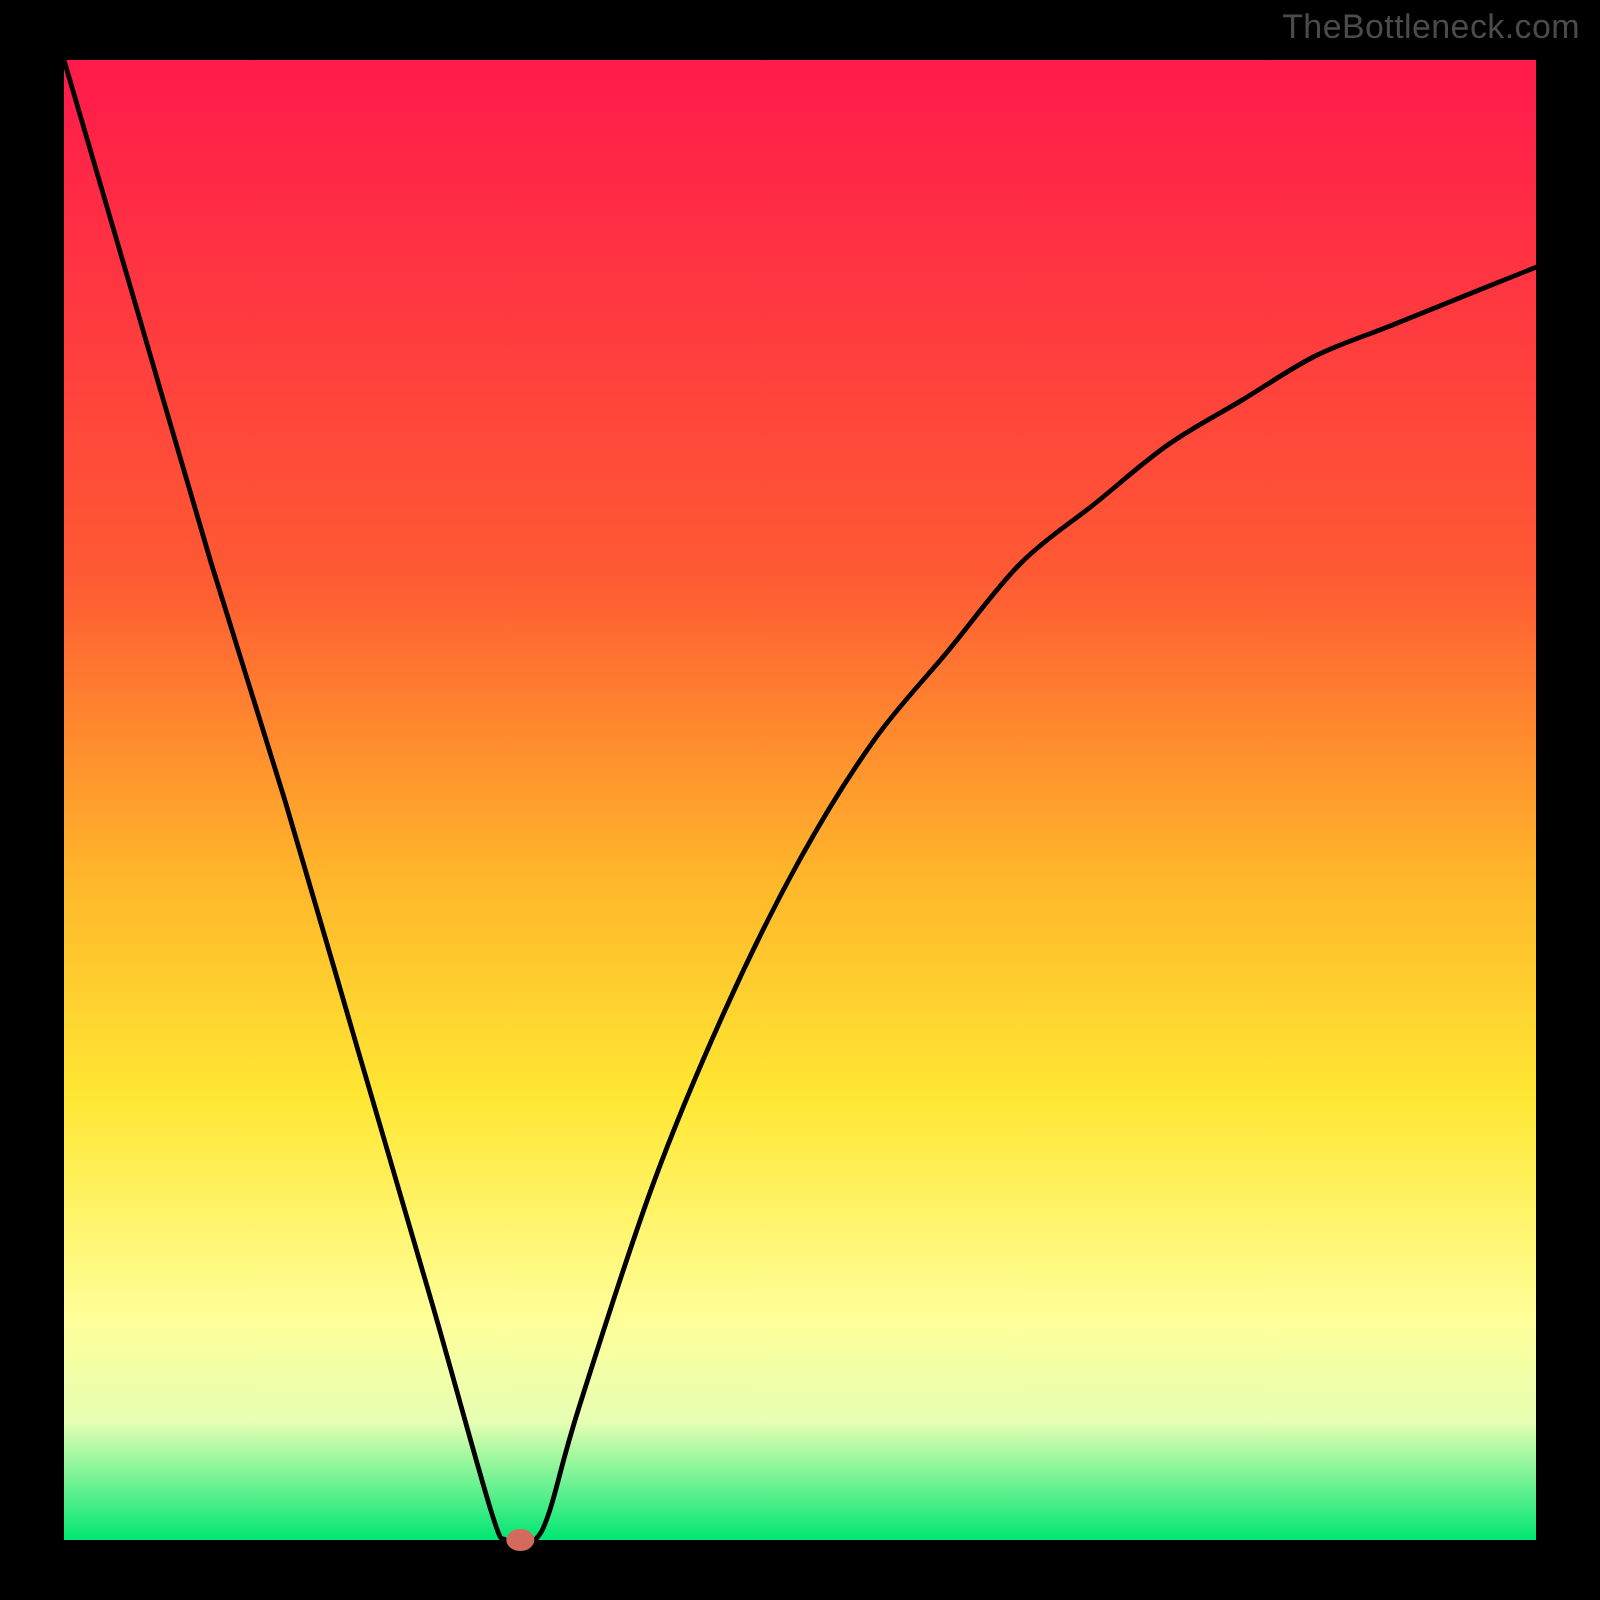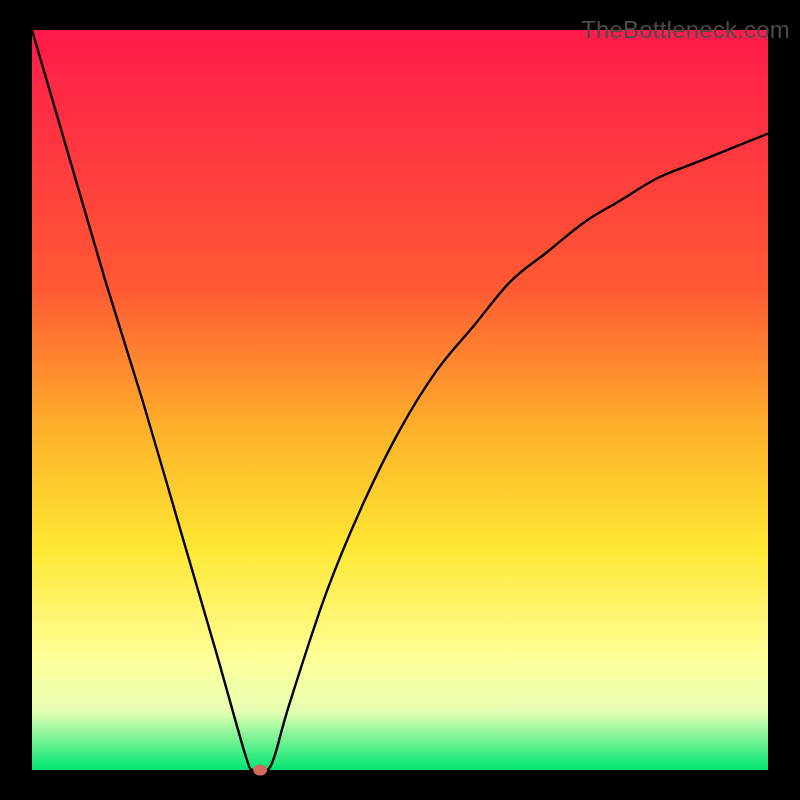--- a/index.html
+++ b/index.html
@@ -12,24 +12,24 @@
     font-family: Arial, Helvetica, sans-serif;
   }
   .frame {
     position: relative;
     width: 800px;
     height: 800px;
     background: #000;
   }
   .watermark {
     position: absolute;
-    top: 16px;
+    top: 4px;
     right: 10px;
     color: #4b4b4b;
-    font-size: 24px;
+    font-size: 17px;
     font-weight: 400;
     letter-spacing: 0.2px;
     z-index: 3;
   }
   svg.plot {
     position: absolute;
     left: 0;
     top: 0;
     width: 800px;
     height: 800px;

